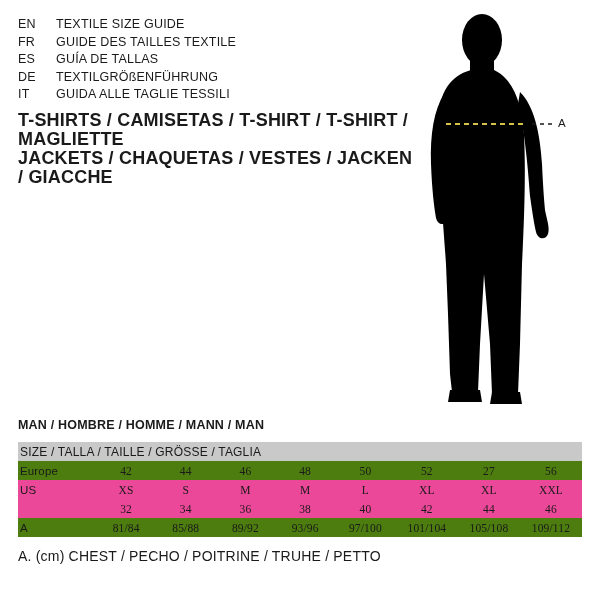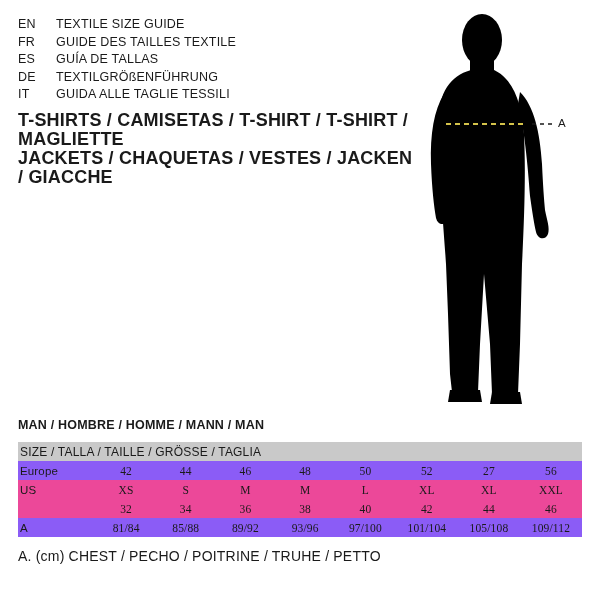--- a/index.html
+++ b/index.html
@@ -104,21 +104,21 @@
   }
   .row-head td {
     background: #c9c9c9;
     font-size: 12px;
     letter-spacing: 0.2px;
   }
   .row-shade td {
     background: #ec4899;
   }
   .row-plain td {
-    background: #8b5cf6;
+    background: #4d7c0f;
   }
   .col-label {
     width: 86px;
     padding-left: 2px !important;
   }
   .cell {
     width: 68px;
     text-align: center;
     font-family: Liberation Serif, serif;
   }

